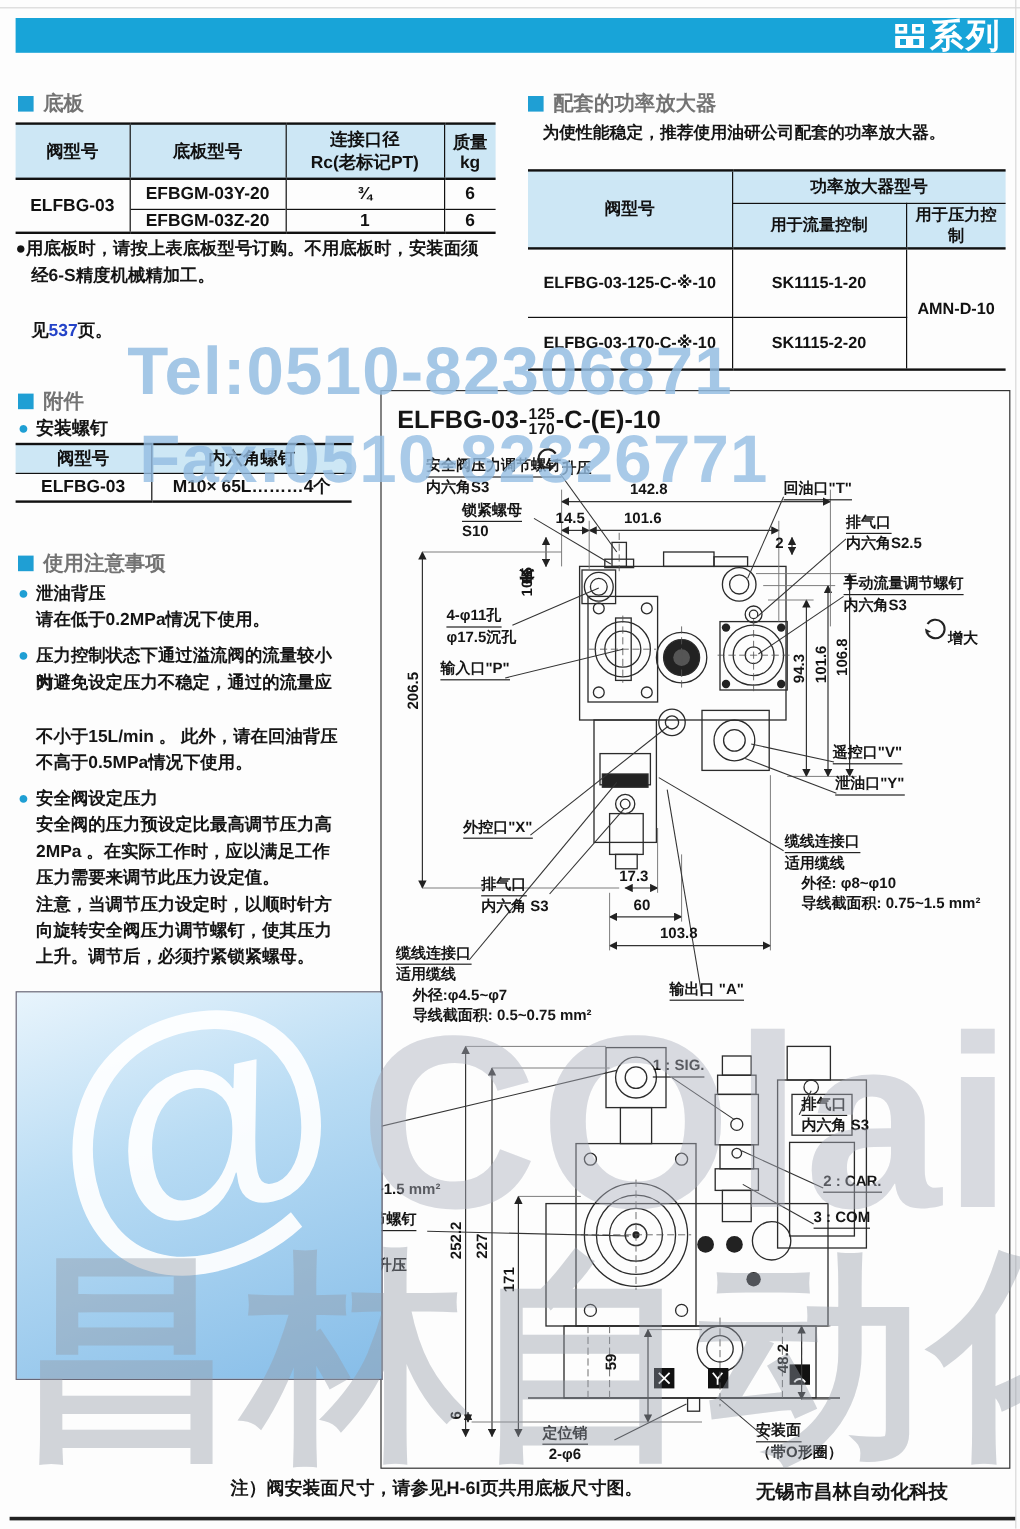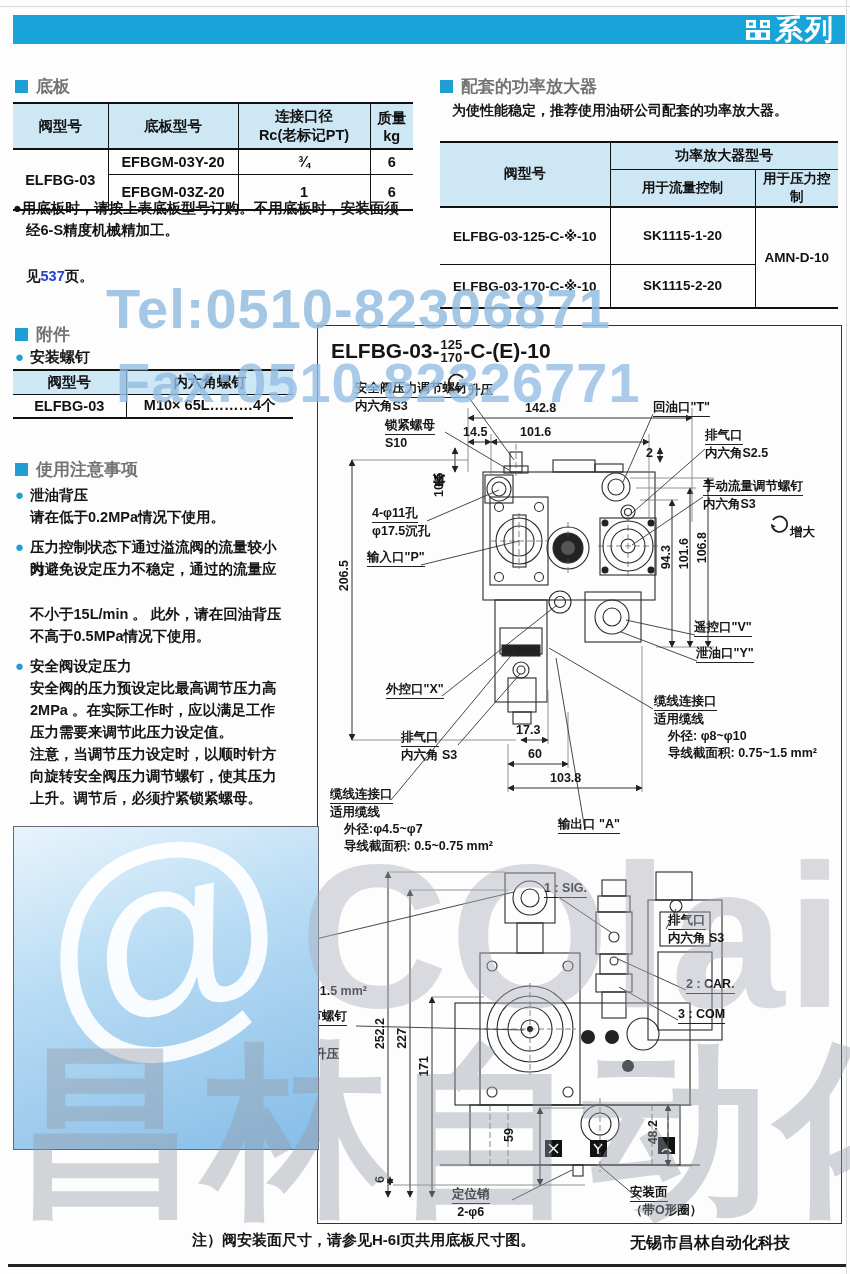--- a/index.html
+++ b/index.html
@@ -97,21 +97,21 @@
         <div>质量</div>
         <div>kg</div>
       </th>
     </tr>
     <tr style="height:25px;">
       <td rowspan="2" class="bb">ELFBG-03</td>
       <td class="vl">EFBGM-03Y-20</td>
       <td class="vl">¾</td>
       <td class="vl">6</td>
     </tr>
-    <tr style="height:36px;">
+    <tr style="height:20px;">
       <td class="vl bt1 bb">EFBGM-03Z-20</td>
       <td class="vl bt1 bb">1</td>
       <td class="vl bt1 bb">6</td>
     </tr>
   </tbody>
     </table>
 
   <div class="note" style="position:absolute;left:0;top:122px;">●用底板时，请按上表底板型号订购。不用底板时，安装面须</div>
   <div class="note" style="position:absolute;left:13px;top:144px;">经6-S精度机械精加工。</div>
   <div class="note" style="position:absolute;left:13px;top:190px;">

